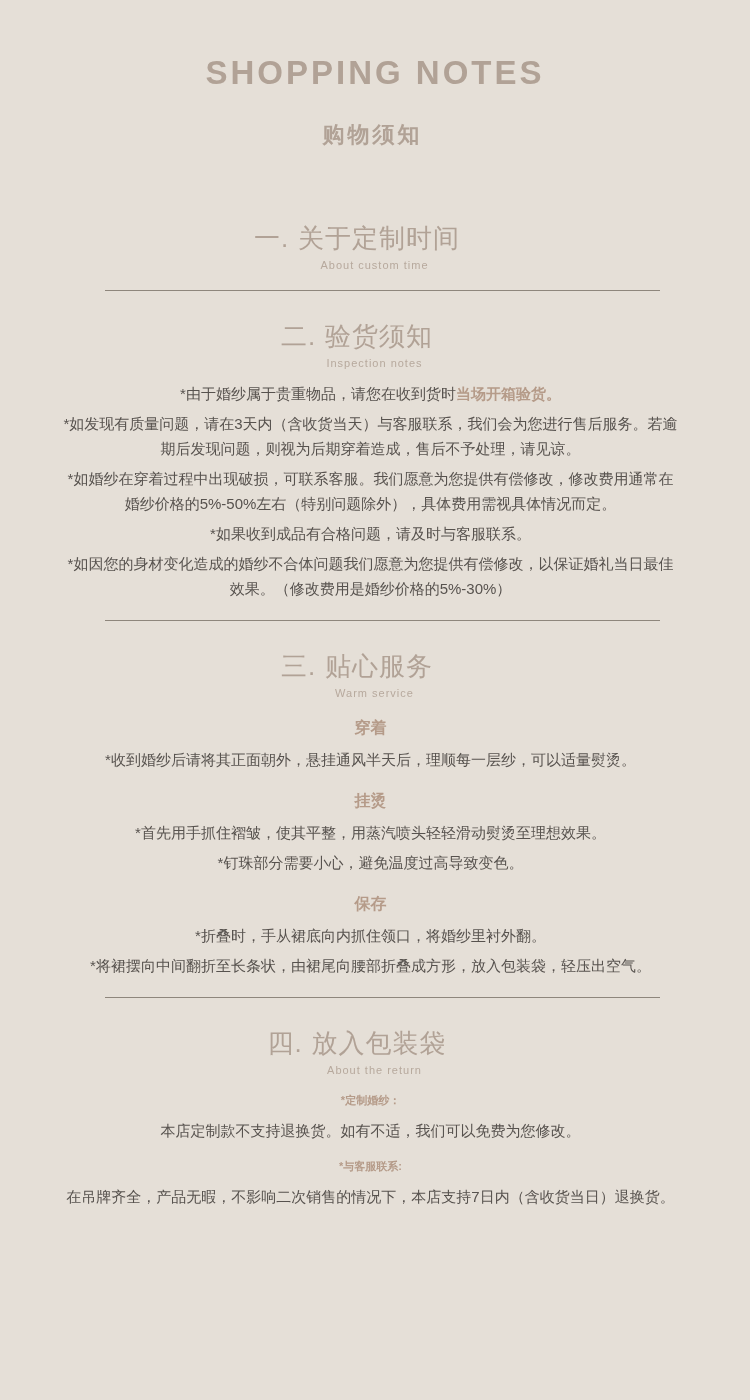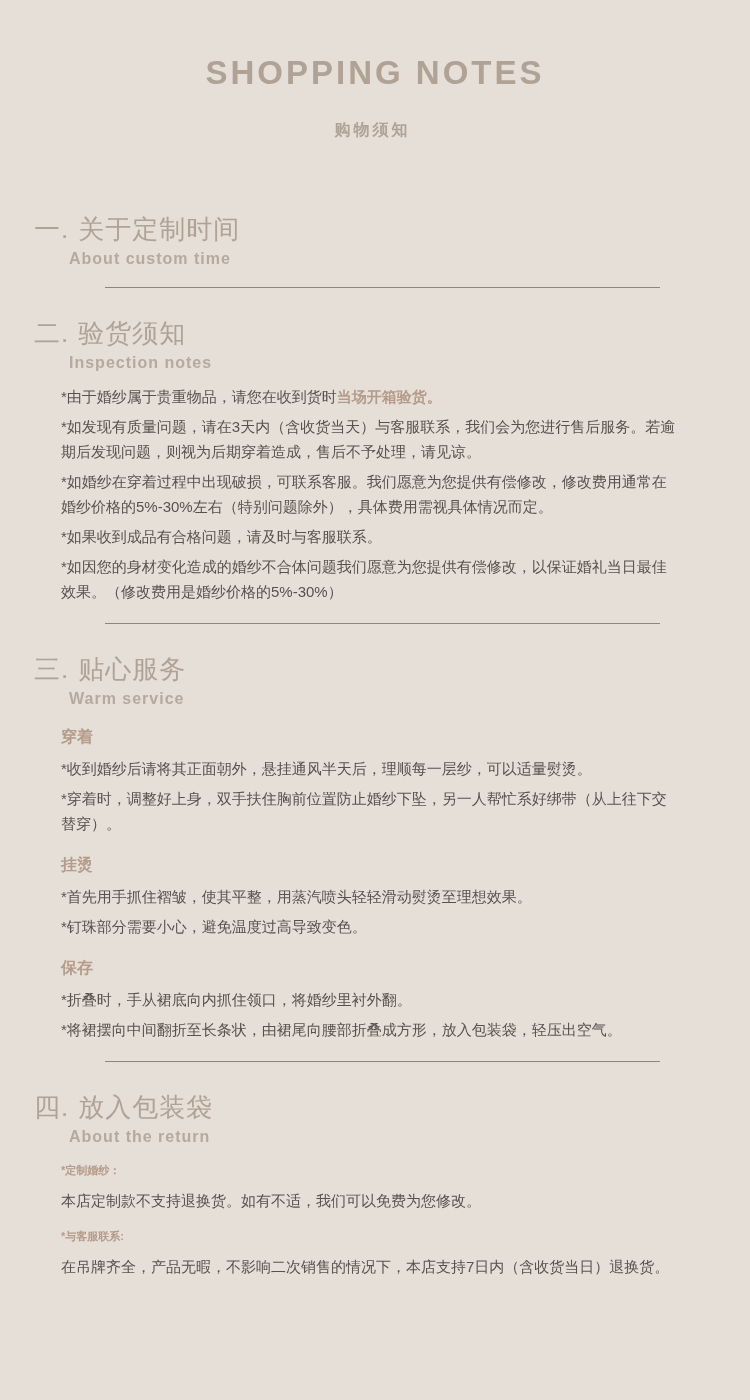--- a/index.html
+++ b/index.html
@@ -5,21 +5,21 @@
   :root {
     --background: #e5dfd7;
     --heading: #b1a296;
     --heading_en: #b7a99d;
     --body_text: #57524e;
     --highlight: #b59b89;
     --divider: #8e867c;
     --footer_title: #9b8e82;
     --footer_note: #b2a495;
   }
-  * { box-sizing: border-box; }
+  * { box-sizing: border-box; text-align: center; }
   html, body { margin: 0; padding: 0; }
   body {
     font-family: "Liberation Sans", "DejaVu Sans", sans-serif;
     background: var(--background);
   }
   .page {
     position: relative;
     width: 750px;
     height: 1400px;
     margin: 0 auto;
@@ -30,39 +30,39 @@
   .header { text-align: center; padding-top: 54px; }
   .page-title {
     margin: 0;
     font-size: 33px;
     font-weight: bold;
     letter-spacing: 3px;
     color: var(--heading);
   }
   .page-subtitle {
     margin: 28px 5px 0 0;
-    font-size: 16px;
+    font-size: 22px;
     font-weight: bold;
     letter-spacing: 3px;
     color: var(--heading);
   }
   
   .sections { margin-top: 72px; }
   .sec { padding: 0 70px 0 34px; }
   .sec-head {
     font-size: 26px;
     line-height: 32px;
     color: var(--heading);
     letter-spacing: 1px;
   }
   .sec-num { margin-right: 9px; }
   .sec-en {
     margin: 5px 0 0 35px;
-    font-size: 16px;
-    font-weight: bold;
+    font-size: 11px;
+    font-weight: normal;
     letter-spacing: 1px;
     color: var(--heading_en);
   }
   .sec-body {
     margin: 12px 0 0 27px;
     font-size: 15px;
     line-height: 25px;
     color: var(--body_text);
   }
   .sec-body p { margin: 5px 0; }
@@ -108,37 +108,36 @@
     <hr class="divider">
 
     <section class="sec">
       <div class="sec-head">
         <span class="sec-num">二.</span><span class="sec-title">验货须知</span>
       </div>
       <div class="sec-en">Inspection notes</div>
       <div class="sec-body">
         <p><span>*由于婚纱属于贵重物品，请您在收到货时</span><span class="hl">当场开箱验货。</span></p>
         <p>*如发现有质量问题，请在3天内（含收货当天）与客服联系，我们会为您进行售后服务。若逾期后发现问题，则视为后期穿着造成，售后不予处理，请见谅。</p>
-        <p>*如婚纱在穿着过程中出现破损，可联系客服。我们愿意为您提供有偿修改，修改费用通常在婚纱价格的5%-30%左右（特别问题除外），具体费用需视具体情况而定。</p>
+        <p>*如婚纱在穿着过程中出现破损，可联系客服。我们愿意为您提供有偿修改，修改费用通常在婚纱价格的5%-50%左右（特别问题除外），具体费用需视具体情况而定。</p>
         <p>*如果收到成品有合格问题，请及时与客服联系。</p>
         <p>*如因您的身材变化造成的婚纱不合体问题我们愿意为您提供有偿修改，以保证婚礼当日最佳效果。（修改费用是婚纱价格的5%-30%）</p>
       </div>
     </section>
 
     <hr class="divider">
 
     <section class="sec">
       <div class="sec-head">
         <span class="sec-num">三.</span><span class="sec-title">贴心服务</span>
       </div>
       <div class="sec-en">Warm service</div>
       <div class="sec-body">
         <div class="group-label">穿着</div>
         <p>*收到婚纱后请将其正面朝外，悬挂通风半天后，理顺每一层纱，可以适量熨烫。</p>
-        <p>*穿着时，调整好上身，双手扶住胸前位置防止婚纱下坠，另一人帮忙系好绑带（从上往下交替穿）。</p>
         <div class="group-label">挂烫</div>
         <p>*首先用手抓住褶皱，使其平整，用蒸汽喷头轻轻滑动熨烫至理想效果。</p>
         <p>*钉珠部分需要小心，避免温度过高导致变色。</p>
         <div class="group-label">保存</div>
         <p>*折叠时，手从裙底向内抓住领口，将婚纱里衬外翻。</p>
         <p>*将裙摆向中间翻折至长条状，由裙尾向腰部折叠成方形，放入包装袋，轻压出空气。</p>
       </div>
     </section>
 
     <hr class="divider">

